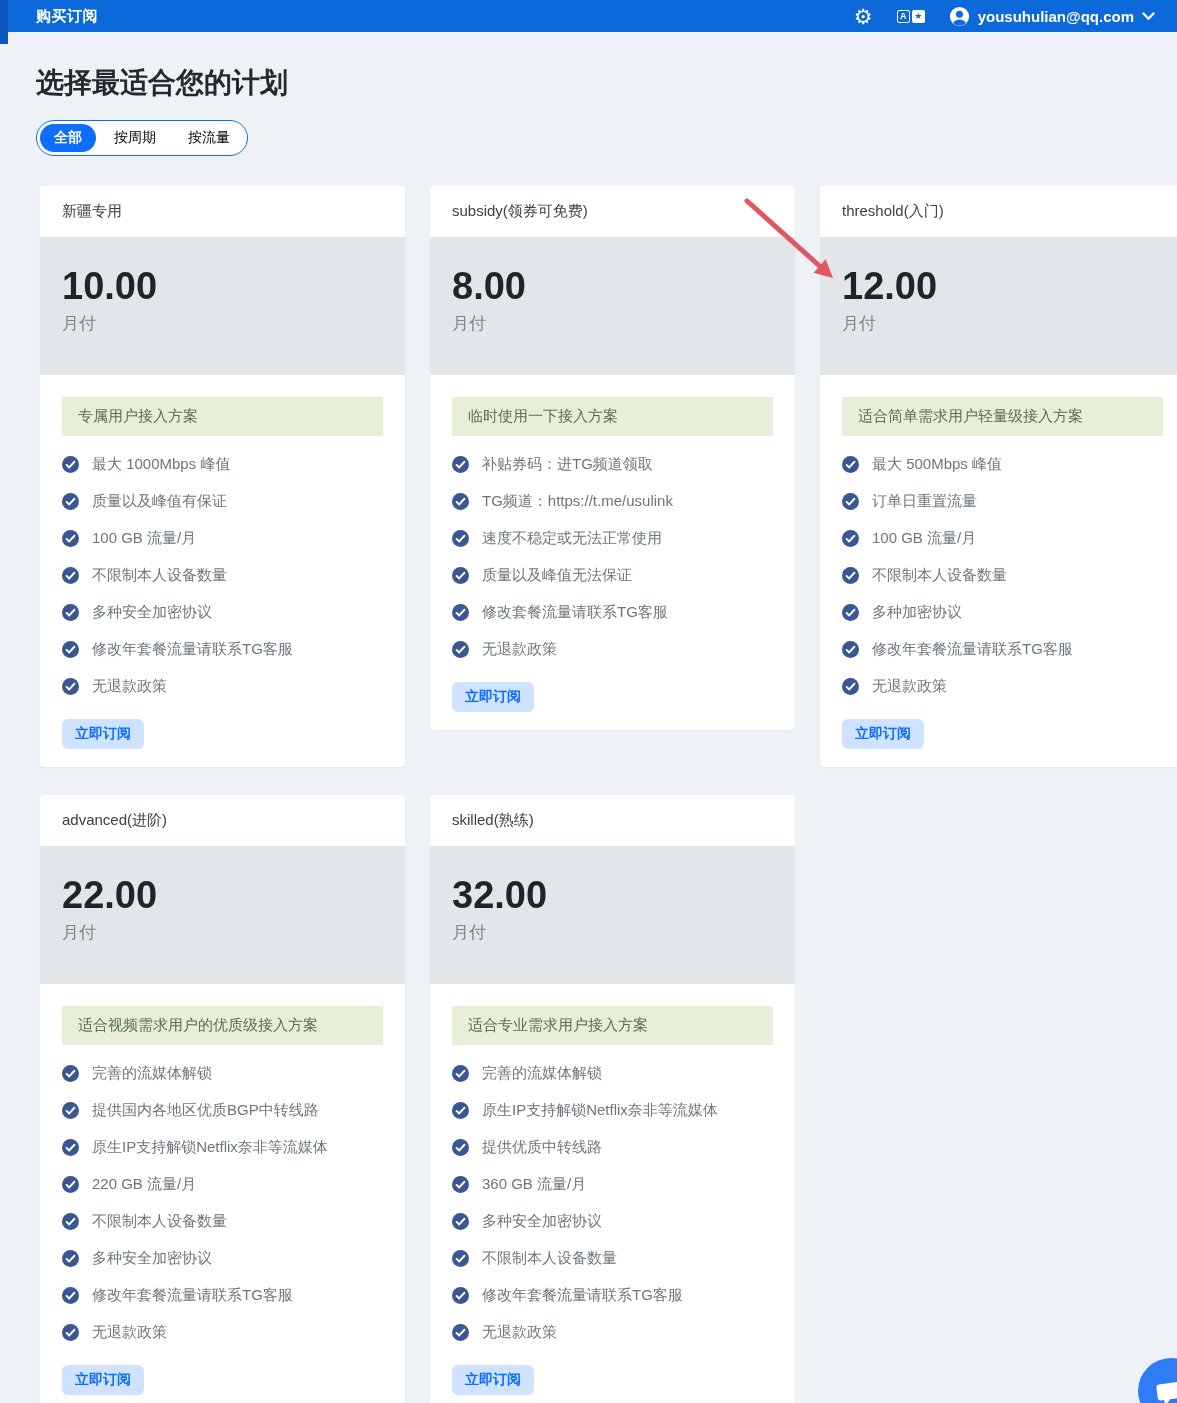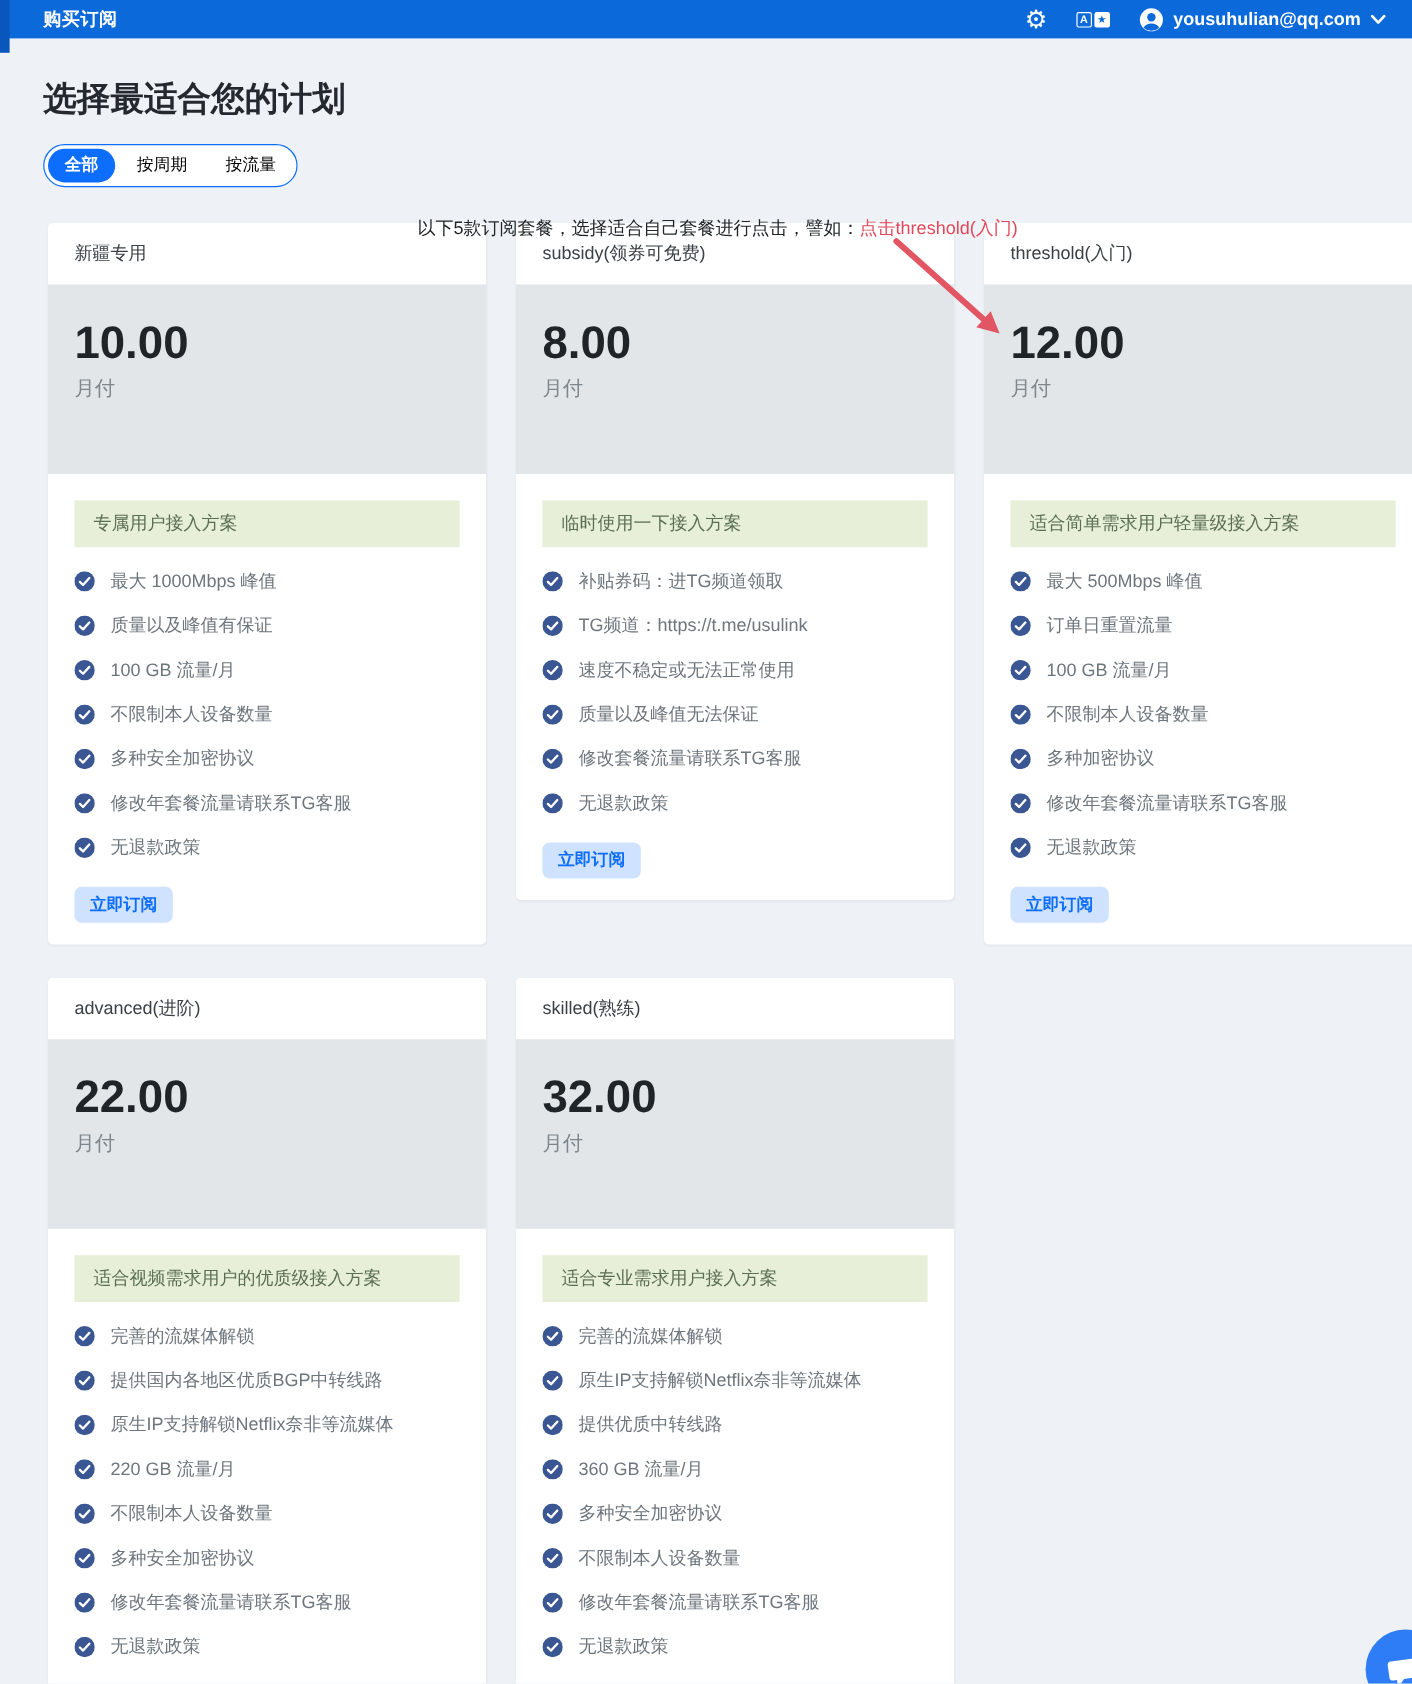--- a/index.html
+++ b/index.html
@@ -66,21 +66,21 @@
   }
   .plan-card {
     background:#fff; border-radius:4px; overflow:hidden;
     box-shadow:0 1px 2px rgba(30,40,60,.05);
     align-self:start;
   }
   .plan-name {
     padding:16px 22px; font-size:15px; color:#3a4046; background:#fff;
   }
   .plan-price-block {
-    background:#e2e6e9; height:158px; padding:28px 22px 0;
+    background:#e2e6e9; height:138px; padding:28px 22px 0;
   }
   .plan-price { font-size:38px; font-weight:600; color:#1f2429; line-height:1.15; }
   .plan-period { margin-top:3px; font-size:17px; color:#7d868d; }
   .plan-body { padding:22px 22px 18px; }
   .plan-banner {
     background:#e7efd8; color:#5a6e51; font-size:15px;
     padding:10px 16px; margin-bottom:10px;
   }
   .features { list-style:none; }
   .feature {
@@ -129,23 +129,20 @@
 
 <main>
   <h1 class="page-title">选择最适合您的计划</h1>
 
   <div class="tab-group">
     <button class="tab active">全部</button>
     <button class="tab">按周期</button>
     <button class="tab">按流量</button>
   </div>
 
-  <div class="annotation">
-    <span class="a-black">以下5款订阅套餐，选择适合自己套餐进行点击，譬如：</span><span class="a-red">点击threshold(入门)</span>
-  </div>
 
   <svg class="arrow-svg" width="100" height="92" viewBox="0 0 100 92">
     <line x1="9" y1="9" x2="81.6" y2="74" stroke="#e25563" stroke-width="5" stroke-linecap="round"></line>
     <polygon points="95,86 75.6,80.7 87.6,67.3" fill="#e25563"></polygon>
   </svg>
 
   <div class="plans-grid">
   <section class="plan-card">
     <div class="plan-name">新疆专用</div>
     <div class="plan-price-block">

